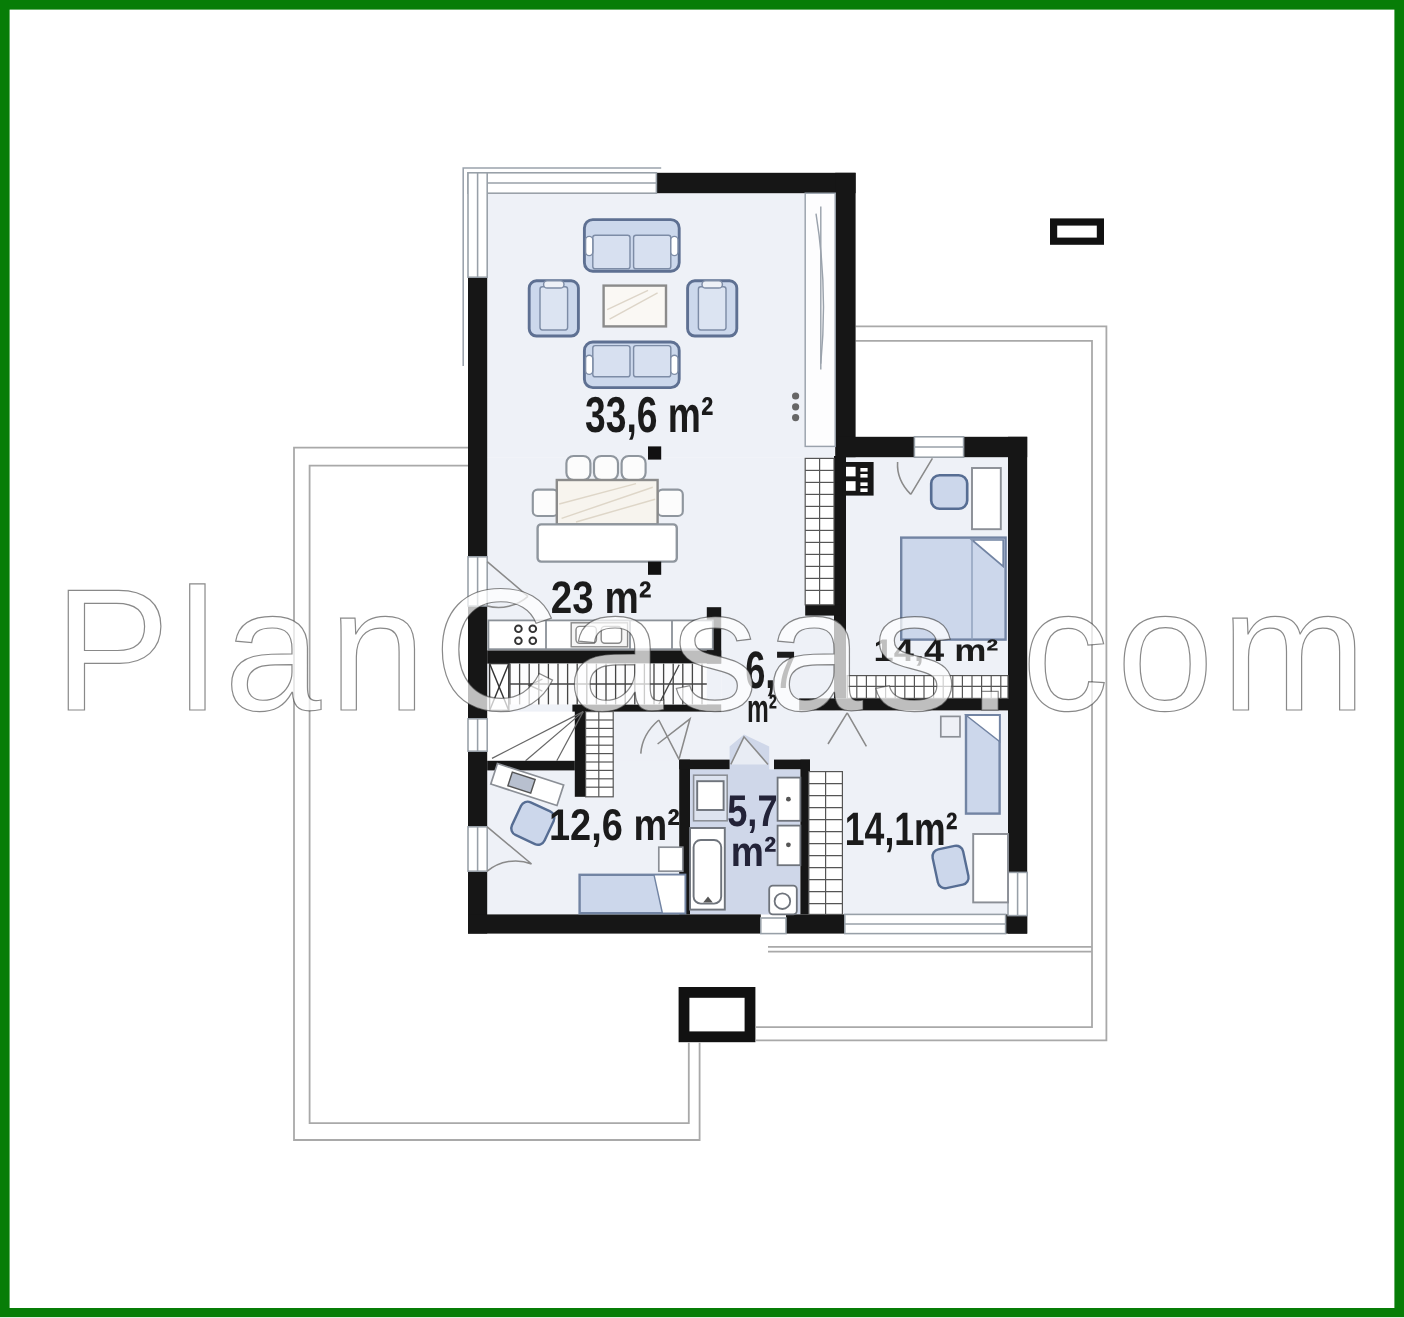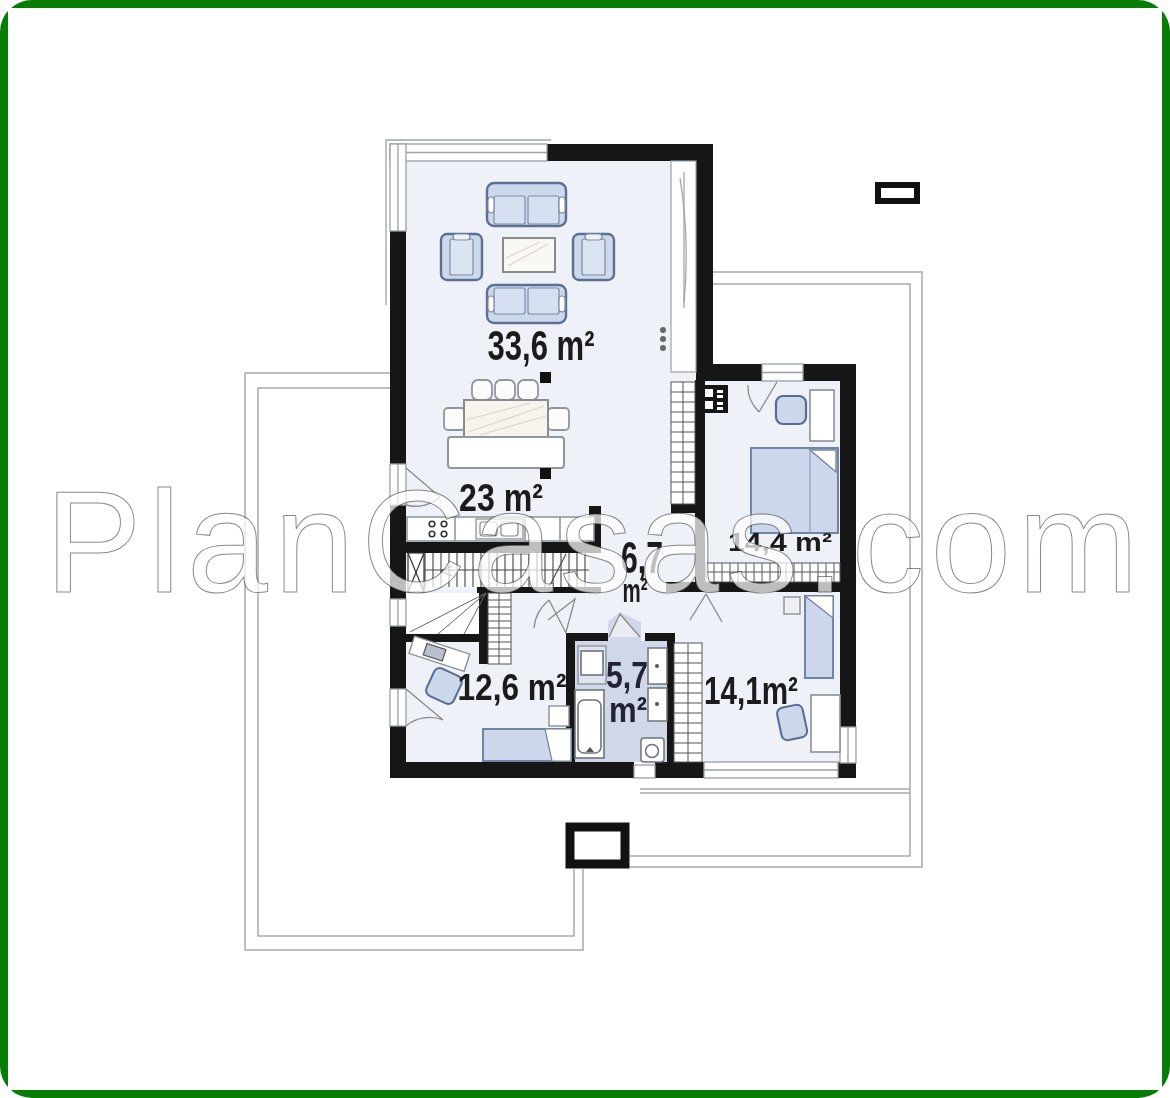--- a/index.html
+++ b/index.html
@@ -1,16 +1,16 @@
 <!DOCTYPE html>
 <html><head>
 <meta charset="utf-8">
 <style>
   html,body{margin:0;padding:0;background:#fff;}
-  #page{width:1170px;height:1098px;position:relative;background:#fff;overflow:hidden;border-radius:32px;}
+  #page{width:1170px;height:1098px;position:relative;background:#fff;overflow:hidden;}
   svg{position:absolute;top:0;left:0;}
   text{font-family:"Liberation Sans", sans-serif;}
 </style>
 </head>
 <body>
 <div id="page">
 <svg width="1170" height="1098" viewBox="0 0 1170 1098">
 
   <rect x="0" y="0" width="1170" height="1098" fill="#ffffff"></rect>
 

